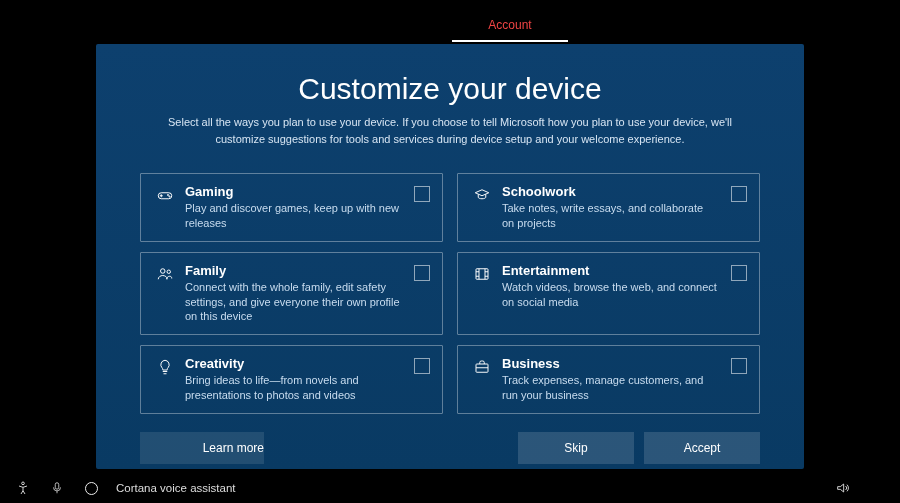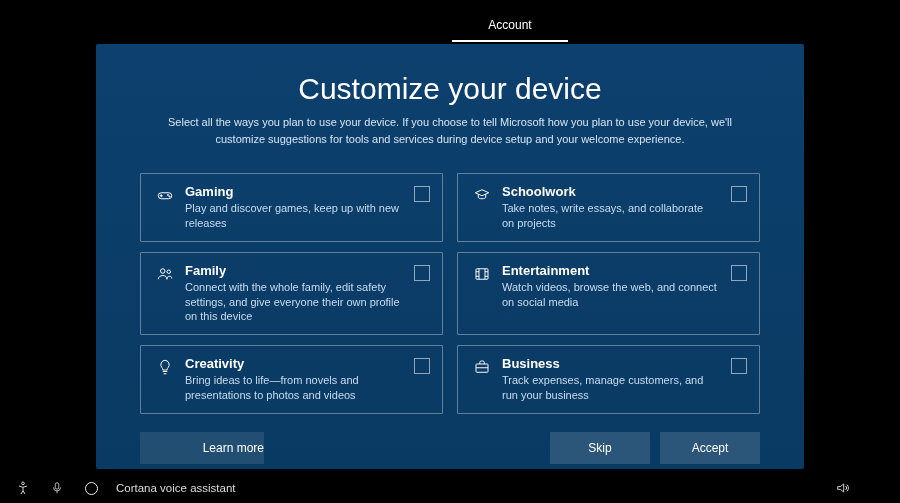--- a/index.html
+++ b/index.html
@@ -8,21 +8,21 @@
 
   .tab-strip {
     position: absolute;
     top: 18px; left: 0; right: 0;
     height: 24px;
     display: flex;
     justify-content: center;
   }
   .tab {
     font-size: 12px;
-    color: #ffffff;
+    color: #ef4444;
     padding: 0 36px 8px 36px;
     border-bottom: 2px solid #fff;
     margin-left: 120px;
   }
 
   .panel {
     position: absolute;
     top: 44px; left: 96px; right: 96px; bottom: 34px;
     background: #0b3b66;
     background: linear-gradient(#0d406e, #093a63);
@@ -93,21 +93,21 @@
     font-size: 12px;
     padding: 9px 0;
     background: rgba(255,255,255,0.10);
     border: none;
     color: #fff;
     cursor: pointer;
     text-align: center;
   }
   .btn-learn { width: 124px; text-align: right; }
   .spacer { flex: 1; }
-  .btn-skip, .btn-accept { width: 100px; background: rgba(255,255,255,0.14); }
+  .btn-skip, .btn-accept { width: 116px; background: rgba(255,255,255,0.14); }
   .btn-accept { background: rgba(255,255,255,0.14); }
 
   .taskbar {
     position: absolute;
     left: 0; right: 18px; bottom: 0;
     height: 30px;
     background: #000;
     display: flex;
     align-items: center;
     padding: 0 14px;

